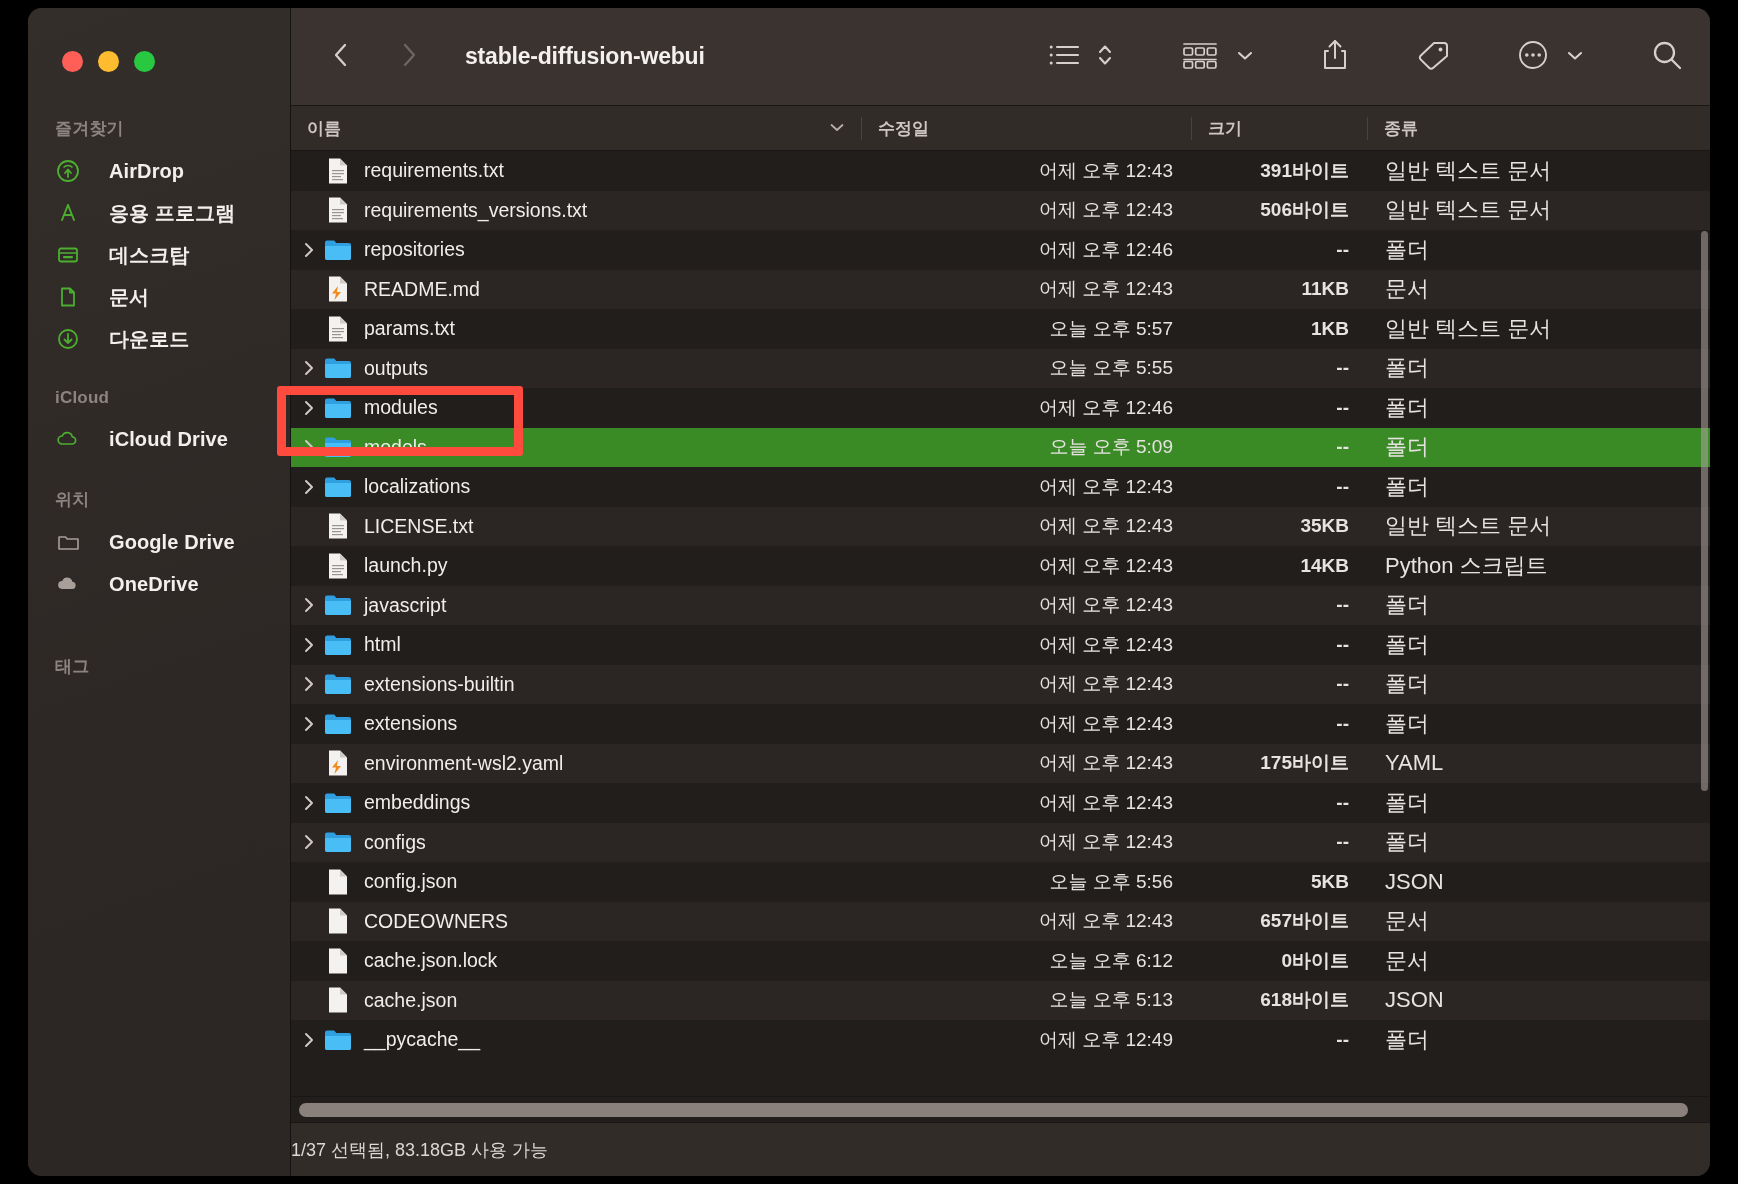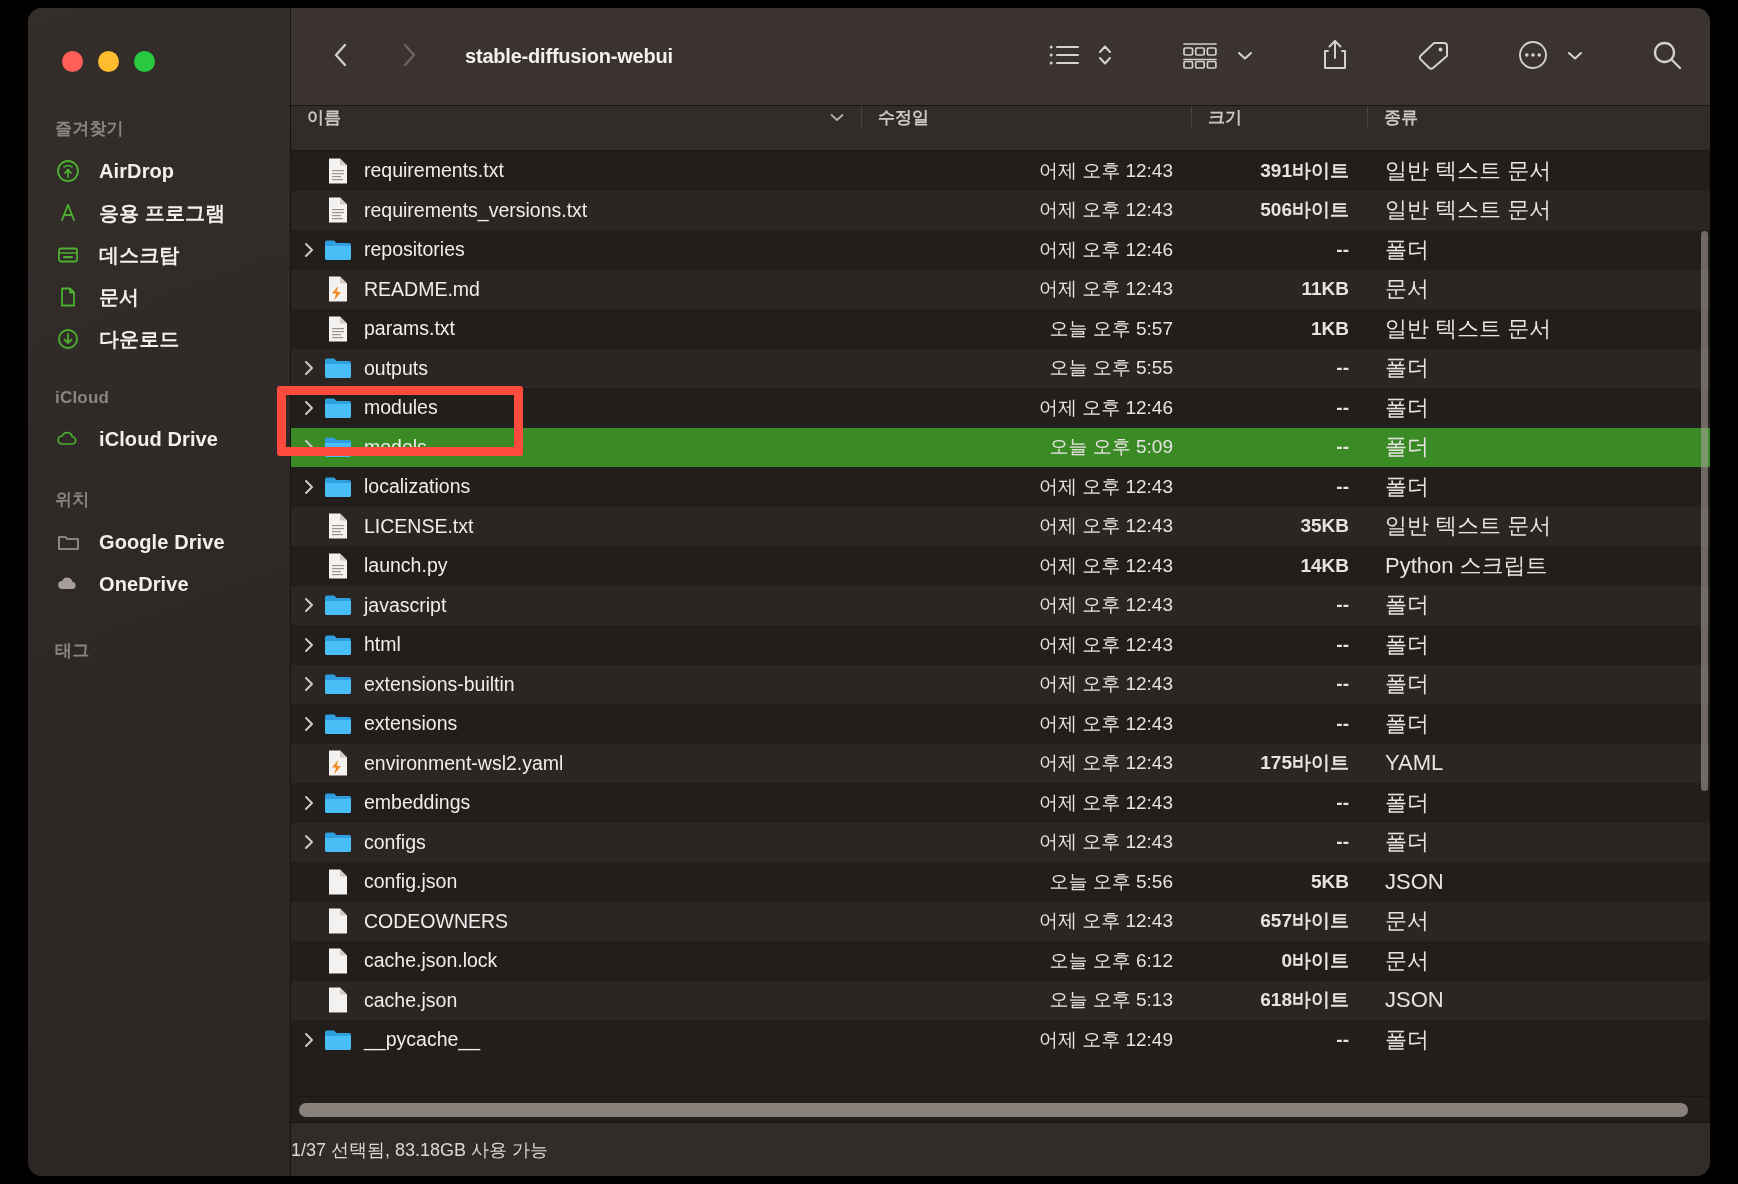--- a/index.html
+++ b/index.html
@@ -49,21 +49,21 @@
     margin-bottom: 10px;
     letter-spacing: .2px;
   }
   .sb-section.first { margin-top: 45px; }
 
   .sb-item {
     display: flex;
     align-items: center;
     height: 42px;
     padding-left: 27px;
-    gap: 18px;
+    gap: 28px;
     color: #f2efee;
     font-size: 20px;
     font-weight: 600;
     letter-spacing: .1px;
   }
   .sb-icon {
     width: 26px; height: 26px;
     display: flex; align-items: center; justify-content: center;
     flex: 0 0 26px;
   }
@@ -87,42 +87,42 @@
     display: flex;
     align-items: center;
     padding: 0 26px 0 28px;
     position: relative;
   }
   .nav-btn {
     width: 44px; height: 44px;
     display: flex; align-items: center; justify-content: center;
   }
   #window-title {
-    font-size: 20px;
+    font-size: 23px;
     font-weight: 700;
     color: #f3f0ef;
     margin-left: 34px;
     letter-spacing: -.2px;
     white-space: nowrap;
   }
   .tb-spacer { flex: 1 1 auto; }
   .tb-btn {
     height: 46px;
     display: flex; align-items: center; justify-content: center;
     gap: 6px;
   }
   .tb-gap-lg { width: 66px; }
 
   
   #col-header {
     height: 46px;
     flex: 0 0 46px;
     background: #322c29;
     display: flex;
-    align-items: flex-start;
+    align-items: center;
     font-size: 17px;
     color: #cdc6c3;
     font-weight: 600;
     border-top: 1px solid #191615;
     border-bottom: 1px solid #191615;
   }
   .ch {
     display: flex; align-items: center;
     position: relative;
     padding-left: 16px;
@@ -351,21 +351,21 @@
 
     <div class="sb-item">
       <span class="sb-icon">
         <svg width="26" height="26" viewBox="0 0 26 26">
           <path d="M7 18 a4 4 0 0 1 .3-8 a5.2 5.2 0 0 1 10 .8 a3.6 3.6 0 0 1 -.6 7.2 Z" fill="#a89f9b"></path>
         </svg>
       </span>
       <span>OneDrive</span>
     </div>
 
-    <div class="sb-section" style="margin-top:34px;">태그</div>
+    <div class="sb-section" style="margin-top:50px;">태그</div>
 
   </div>
 
   <div id="main">
 
     <div id="toolbar">
 
       <div class="nav-btn">
         <span>
           <svg width="26" height="30" viewBox="0 0 26 30" fill="none" stroke="#d6d0cd" stroke-width="2.3" stroke-linecap="round" stroke-linejoin="round">

